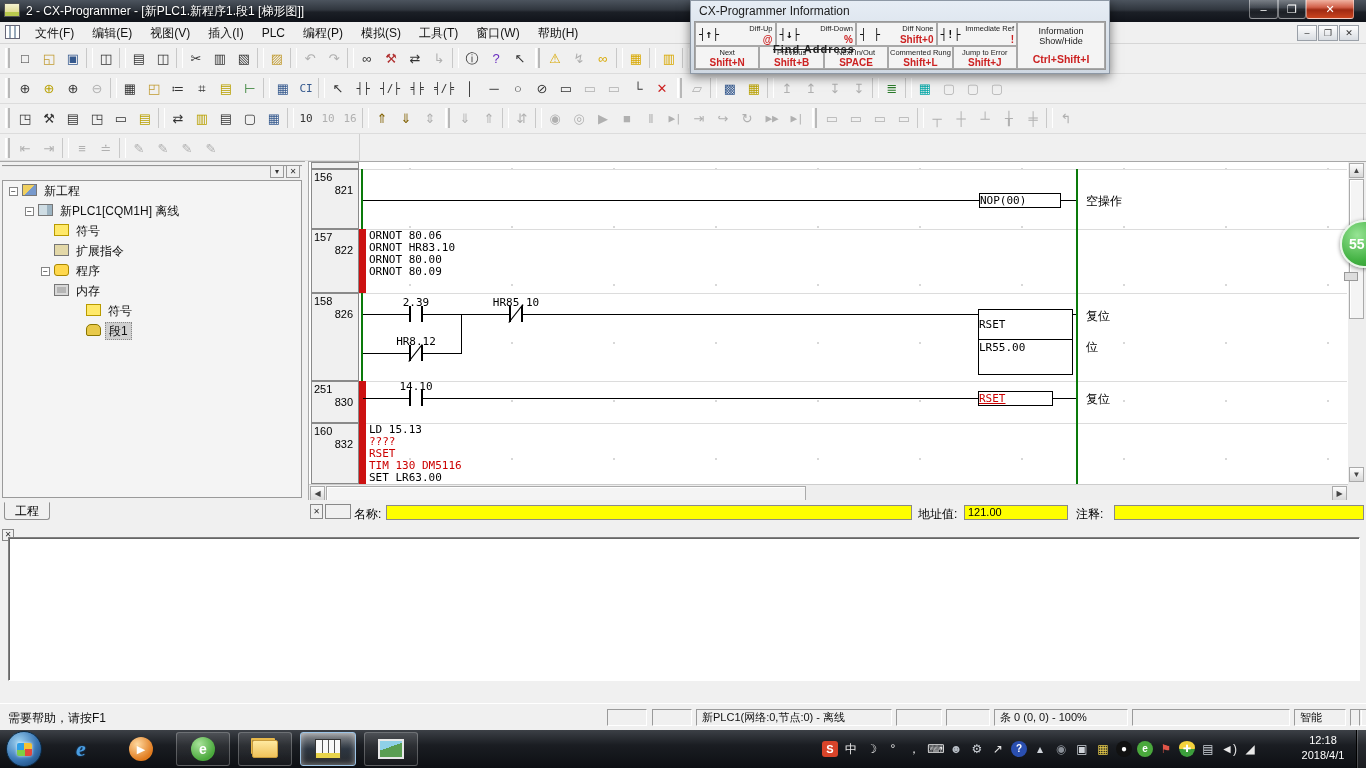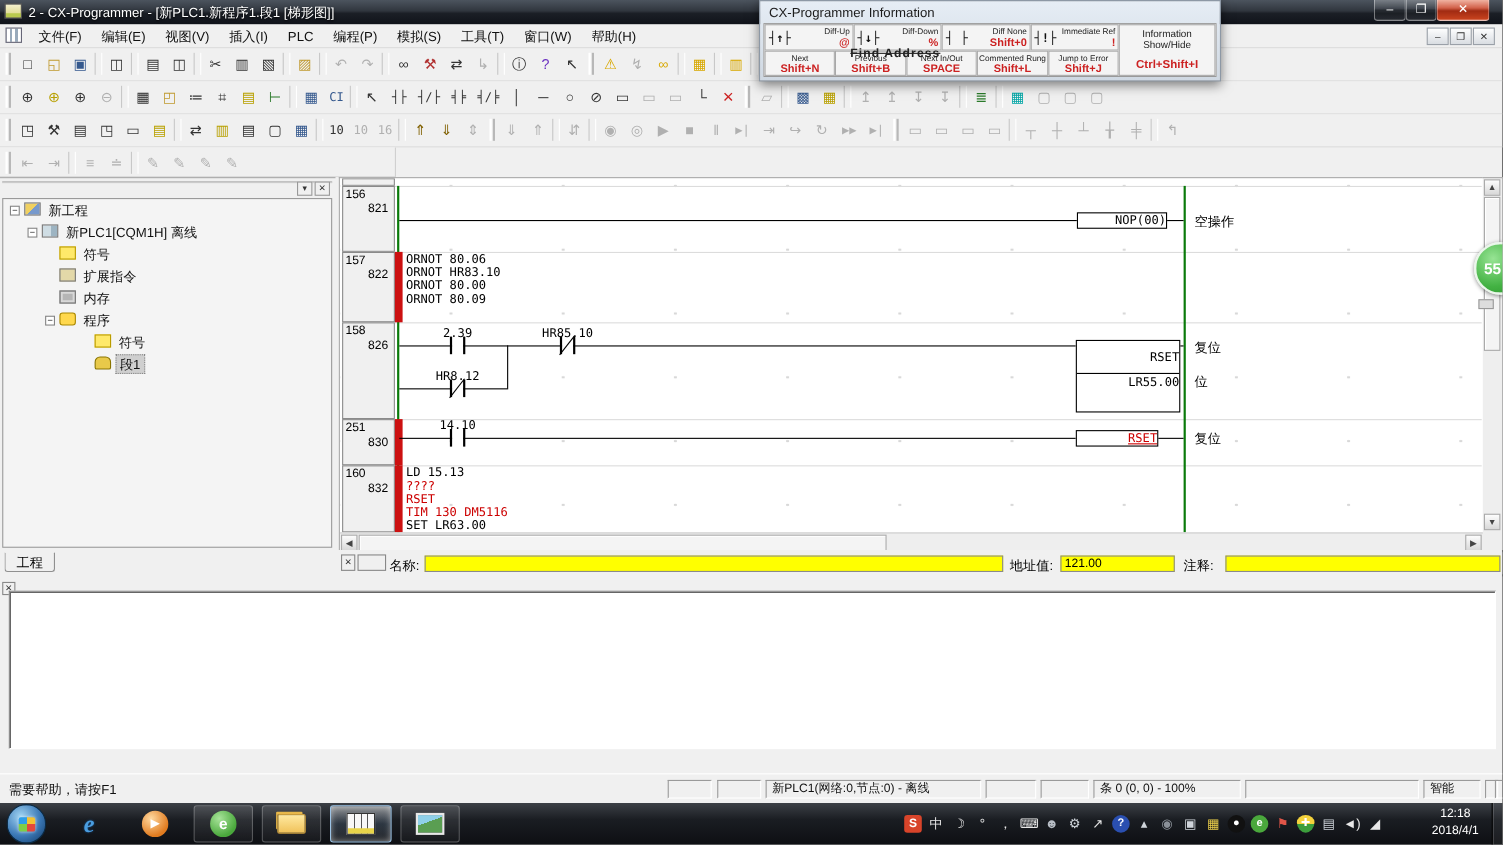--- a/index.html
+++ b/index.html
@@ -69,21 +69,21 @@
 .rowsep{position:absolute;left:2px;width:1036px;height:1px;background:#dcdcdc}
 .busL{position:absolute;left:52px;width:2px;background:#0a7a0a}
 .busR{position:absolute;left:767px;width:2px;background:#0a7a0a}
 .errbar{position:absolute;left:50px;width:7px;background:#cc1111}
 .wireH{position:absolute;height:1px;background:#000}
 .wireV{position:absolute;width:1px;background:#000}
 .cgap{position:absolute;width:10px;height:16px;background:#fff}
 .cbar{position:absolute;width:2px;height:16px;background:#000}
 .cslash{position:absolute;width:1px;height:22px;background:#000;transform:rotate(38deg)}
 .clabel{position:absolute;width:80px;text-align:center;font:11px "DejaVu Sans Mono",monospace;color:#000}
-.lbox{position:absolute;border:1px solid #000;background:#fff;text-align:right;font:11px/14px "DejaVu Sans Mono",monospace;color:#000}
+.lbox{position:absolute;border:1px solid #000;background:#fff;text-align:left;font:11px/14px "DejaVu Sans Mono",monospace;color:#000}
 .lbox .dv{position:absolute;left:0;right:0;height:1px;background:#000}
 .redtxt{color:#cc0000;text-decoration:underline}
 .lcomment{position:absolute;font-size:12px;color:#000;white-space:nowrap}
 .sline{font:11px/12px "DejaVu Sans Mono",monospace;color:#000;white-space:pre}
 .sline.err{color:#cc0000}
 .sbtn{position:absolute;border:1px solid #aaa;background:linear-gradient(#fdfdfd,#d8d8d8);text-align:center;color:#444;font-size:8px}
 .sthumb{position:absolute;border:1px solid #aaa;background:#f4f4f4;box-shadow:inset 1px 1px 0 #fff}
 #hscroll{position:absolute;left:0;top:322px;width:1040px;height:17px;background:#eee;border-top:1px solid #ccc}
 #vscroll{position:absolute;left:1348px;top:161px;width:18px;height:339px;background:#eee;border-top:1px solid #a8a8a8}
 
@@ -160,22 +160,22 @@
   <div id="treepanel">
     <div id="treehdr">
       <span class="hb" style="right:18px">▾</span>
       <span class="hb" style="right:2px">✕</span>
     </div>
     <div id="treebox">
       <div class="trow" style="padding-left:6px"><span class="exp"></span><span class="ti i-proj"></span><span class="lbl">新工程</span></div>
       <div class="trow" style="padding-left:22px"><span class="exp"></span><span class="ti i-plc"></span><span class="lbl">新PLC1[CQM1H] 离线</span></div>
       <div class="trow" style="padding-left:51px"><span class="ti i-sym"></span><span class="lbl">符号</span></div>
       <div class="trow" style="padding-left:51px"><span class="ti i-ext"></span><span class="lbl">扩展指令</span></div>
+      <div class="trow" style="padding-left:38px"><span class="exp"></span><span class="ti i-prog"></span><span class="lbl">程序</span></div>
       <div class="trow" style="padding-left:51px"><span class="ti i-mem"></span><span class="lbl">内存</span></div>
-      <div class="trow" style="padding-left:38px"><span class="exp"></span><span class="ti i-prog"></span><span class="lbl">程序</span></div>
       <div class="trow" style="padding-left:83px"><span class="ti i-sym"></span><span class="lbl">符号</span></div>
       <div class="trow sel" style="padding-left:83px"><span class="ti i-seg"></span><span class="lbl">段1</span></div>
     </div>
     <div id="projtab">工程</div>
   </div>
 
   <div id="ladder">
 
     <div class="gcell" style="top:0;height:7px"></div>
 

